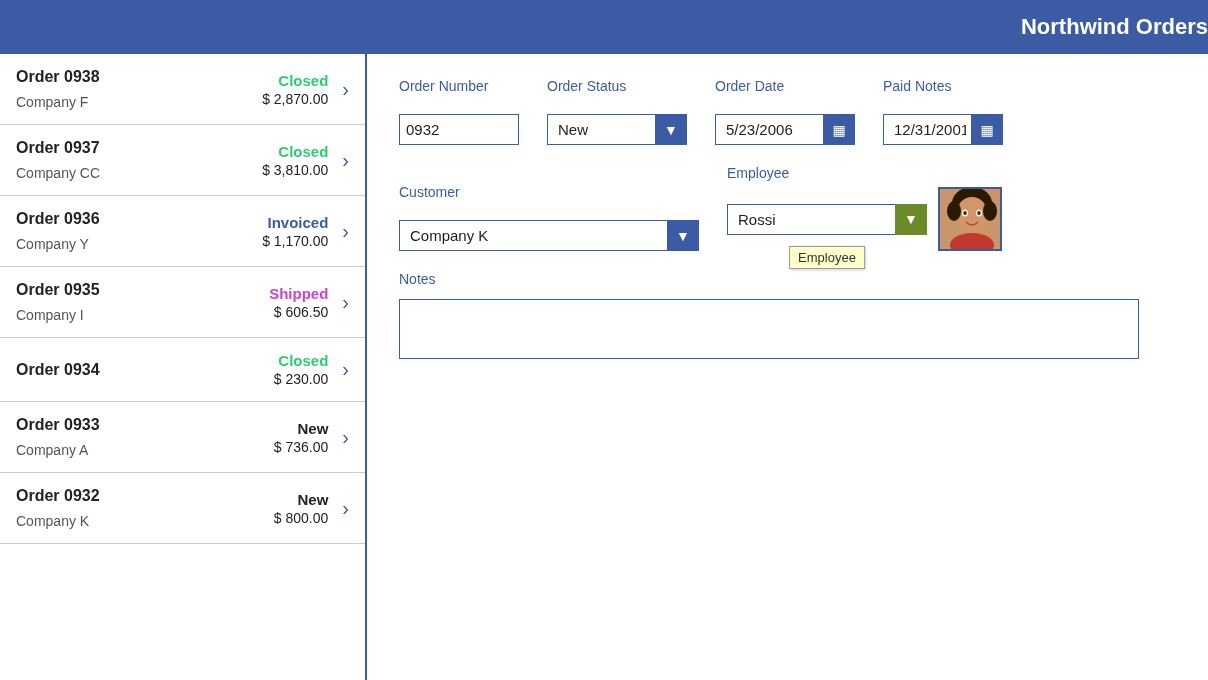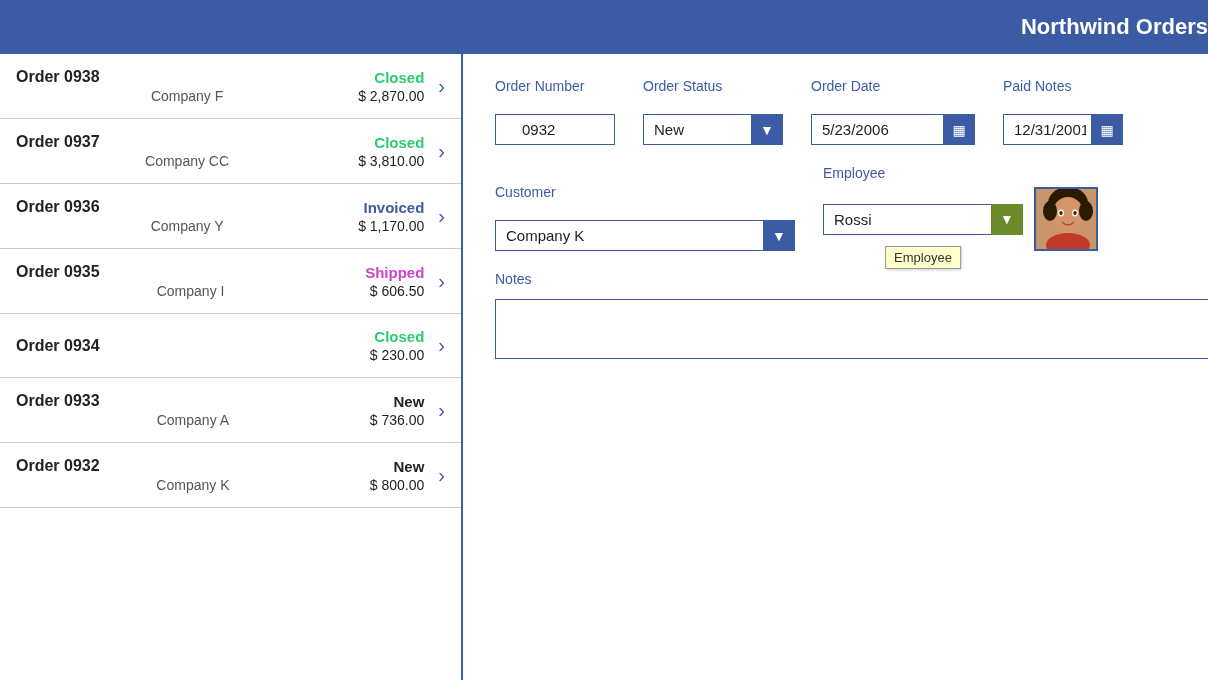--- a/index.html
+++ b/index.html
@@ -14,21 +14,21 @@
       font-weight: bold;
     }
 
     .main-layout {
       display: flex;
       height: calc(680px - 54px);
     }
 
     
     .order-list-panel {
-      width: 463px;
+      width: 367px;
       border-right: 2px solid #3B5BA5;
       overflow-y: scroll;
       flex-shrink: 0;
     }
 
     .order-item {
       display: flex;
       align-items: center;
       padding: 14px 16px;
       border-bottom: 1px solid #ccc;
@@ -40,22 +40,21 @@
       flex: 1;
     }
     .order-item-title {
       font-size: 16px;
       font-weight: bold;
       color: #222;
     }
     .order-item-company {
       font-size: 14px;
       color: #555;
-      margin-top: 2px;
-      text-align: center;
+      margin-top: 8px;
     }
 
     .order-item-right {
       text-align: right;
       margin-right: 10px;
     }
     .order-status {
       font-size: 15px;
       font-weight: bold;
     }
@@ -102,21 +101,21 @@
 
     .form-label {
       font-size: 14px;
       color: #3B5BA5;
       font-weight: 500;
     }
 
     .form-input {
       border: 1.5px solid #3B5BA5;
       border-radius: 0;
-      padding: 6px 26px;
+      padding: 6px 6px;
       font-size: 15px;
       color: #222;
       outline: none;
     }
 
     .form-select-wrapper {
       position: relative;
       display: inline-block;
     }
 
@@ -372,21 +371,21 @@
             </select>
             <div class="select-arrow">
               <span>▼</span>
             </div>
           </div>
         </div>
 
         <div class="form-group">
           <label class="form-label">Order Date</label>
           <div class="date-wrapper">
-            <input class="form-input" type="text" value="5/23/2006" style="width: 164px;">
+            <input class="form-input" type="text" value="5/23/2006" style="width: 140px;">
             <div class="date-icon">
               <span>▦</span>
             </div>
           </div>
         </div>
 
         <div class="form-group">
           <label class="form-label">Paid Notes</label>
           <div class="date-wrapper">
             <input class="form-input" type="text" value="12/31/2001" style="width: 120px;">

